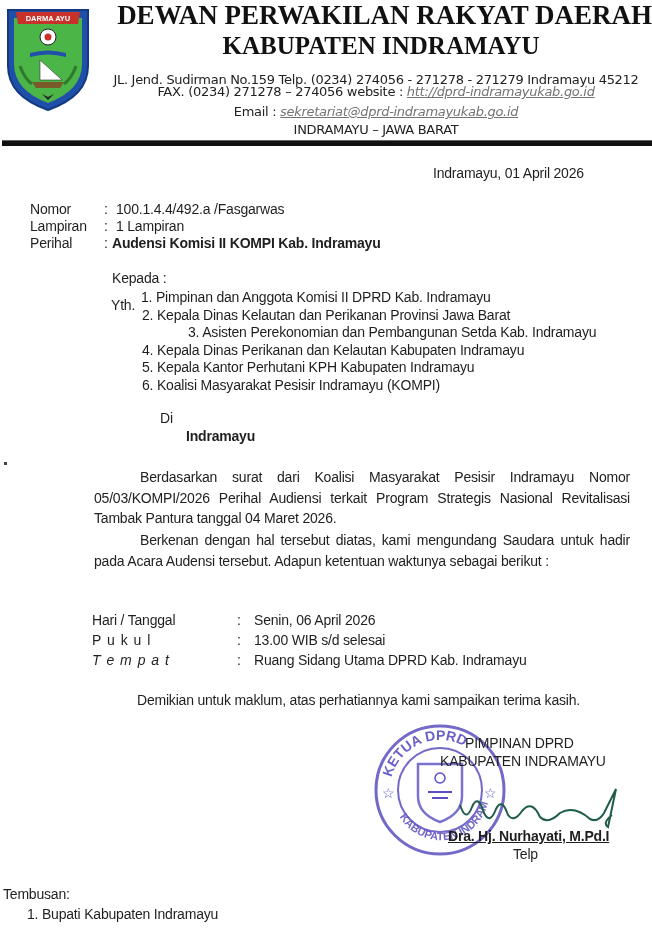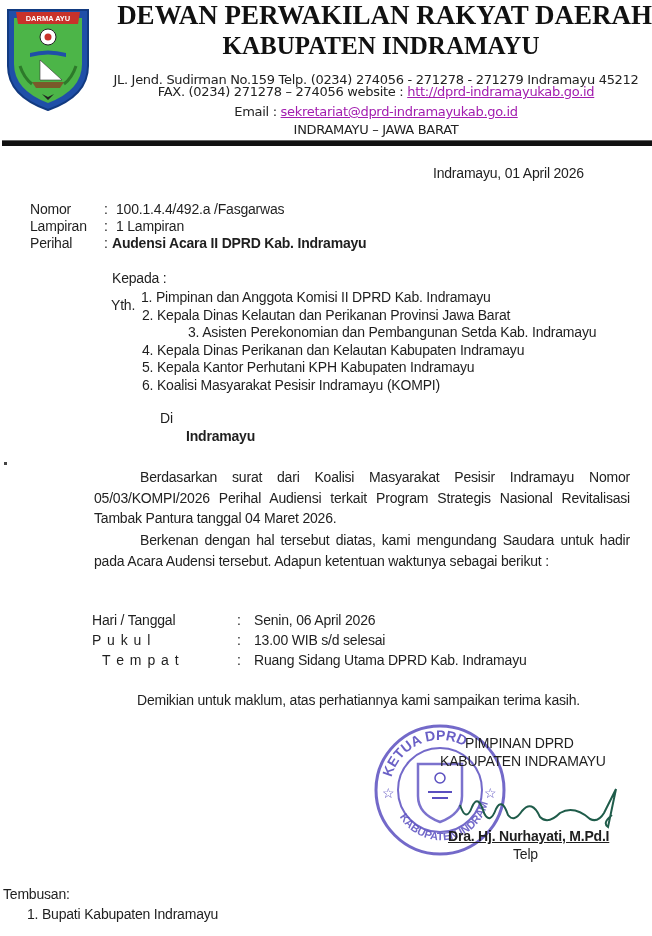--- a/index.html
+++ b/index.html
@@ -4,21 +4,21 @@
 <style>
   html, body { margin: 0; padding: 0; background: #ffffff; }
   body { width: 652px; height: 936px; position: relative; overflow: hidden; font-family: "Liberation Sans", sans-serif; color: #1a1a1a; }
   .abs { position: absolute; white-space: nowrap; }
 
   
   .logo { position: absolute; left: 2px; top: 4px; width: 92px; height: 108px; }
   .kop-title { left: 110px; top: 0px; width: 542px; text-align: right; font-family: "Liberation Serif", serif; font-weight: bold; font-size: 27px; letter-spacing: 0px; color: #111; }
   .kop-sub { left: 110px; top: 32px; width: 542px; text-align: center; font-family: "Liberation Serif", serif; font-weight: bold; font-size: 25px; color: #111; }
   .kop-line { left: 100px; width: 552px; text-align: center; font-size: 13px; color: #222; font-family: "DejaVu Sans", sans-serif; letter-spacing: -0.3px; }
-  .kop-line a { color: #a21caf; text-decoration: underline; }
+  .kop-line a { color: #737373; text-decoration: underline; font-style: italic; }
   .kop-rule { position: absolute; left: 2px; top: 140px; width: 650px; height: 5px; background: #111; border-top: 1px solid #666; }
 
   .t { font-size: 14px; color: #1f1f1f; letter-spacing: -0.2px; }
   .b { font-weight: bold; }
 
   .para { position: absolute; left: 94px; width: 536px; font-size: 14px; line-height: 20.5px; text-align: justify; color: #222; letter-spacing: -0.2px; }
   .para .indent { display: inline-block; width: 46px; }
 
   .stamp { position: absolute; left: 372px; top: 718px; width: 136px; height: 142px; }
   .signature { position: absolute; left: 440px; top: 783px; width: 200px; height: 50px; }
@@ -59,21 +59,21 @@
   <div class="abs t" style="left:30px; top:201px;">Nomor</div>
   <div class="abs t" style="left:104px; top:201px;">:</div>
   <div class="abs t" style="left:116px; top:201px;">100.1.4.4/492.a /Fasgarwas</div>
 
   <div class="abs t" style="left:30px; top:218px;">Lampiran</div>
   <div class="abs t" style="left:104px; top:218px;">:</div>
   <div class="abs t" style="left:116px; top:218px;">1 Lampiran</div>
 
   <div class="abs t" style="left:30px; top:235px;">Perihal</div>
   <div class="abs t" style="left:104px; top:235px;">:</div>
-  <div class="abs t b" style="left:112px; top:235px;">Audensi Acara II DPRD Kab. Indramayu</div>
+  <div class="abs t b" style="left:112px; top:235px;">Audensi Komisi II KOMPI Kab. Indramayu</div>
 </div>
 
 <div>
   <div class="abs t" style="left:112px; top:270px;">Kepada :</div>
   <div class="abs t" style="left:111px; top:297px;">Yth.</div>
   <div class="abs t" style="left:141px; top:289px;">1. Pimpinan dan Anggota Komisi II DPRD Kab. Indramayu</div>
   <div class="abs t" style="left:142px; top:307px;">2. Kepala Dinas Kelautan dan Perikanan Provinsi Jawa Barat</div>
   <div class="abs t" style="left:144px; top:324px;margin-left:44px;">3. Asisten Perekonomian dan Pembangunan Setda Kab. Indramayu</div>
   <div class="abs t" style="left:142px; top:342px;">4. Kepala Dinas Perikanan dan Kelautan Kabupaten Indramayu</div>
   <div class="abs t" style="left:142px; top:359px;">5. Kepala Kantor Perhutani KPH Kabupaten Indramayu</div>
@@ -90,21 +90,21 @@
 
 <div>
   <div class="abs t" style="left:92px; top:612px;">Hari / Tanggal</div>
   <div class="abs t" style="left:237px; top:612px;">:</div>
   <div class="abs t" style="left:254px; top:612px;">Senin, 06 April 2026</div>
 
   <div class="abs t" style="left:92px; top:632px; letter-spacing:1px;">P u k u l</div>
   <div class="abs t" style="left:237px; top:632px;">:</div>
   <div class="abs t" style="left:254px; top:632px;">13.00 WIB s/d selesai</div>
 
-  <div class="abs t" style="left:102px; top:652px; letter-spacing:1px;">T e m p a t</div>
+  <div class="abs t" style="left:92px; top:652px; letter-spacing:1px;font-style:italic;">T e m p a t</div>
   <div class="abs t" style="left:237px; top:652px;">:</div>
   <div class="abs t" style="left:254px; top:652px;">Ruang Sidang Utama DPRD Kab. Indramayu</div>
 </div>
 
 <div class="abs t" style="left:137px; top:692px;">Demikian untuk maklum, atas perhatiannya kami sampaikan terima kasih.</div>
 
 <svg class="stamp" viewBox="0 0 136 142">
   <defs>
     <path id="arcTop" d="M18 72 A50 50 0 0 1 118 72"></path>
     <path id="arcBot" d="M22 84 A48 48 0 0 0 116 84"></path>

